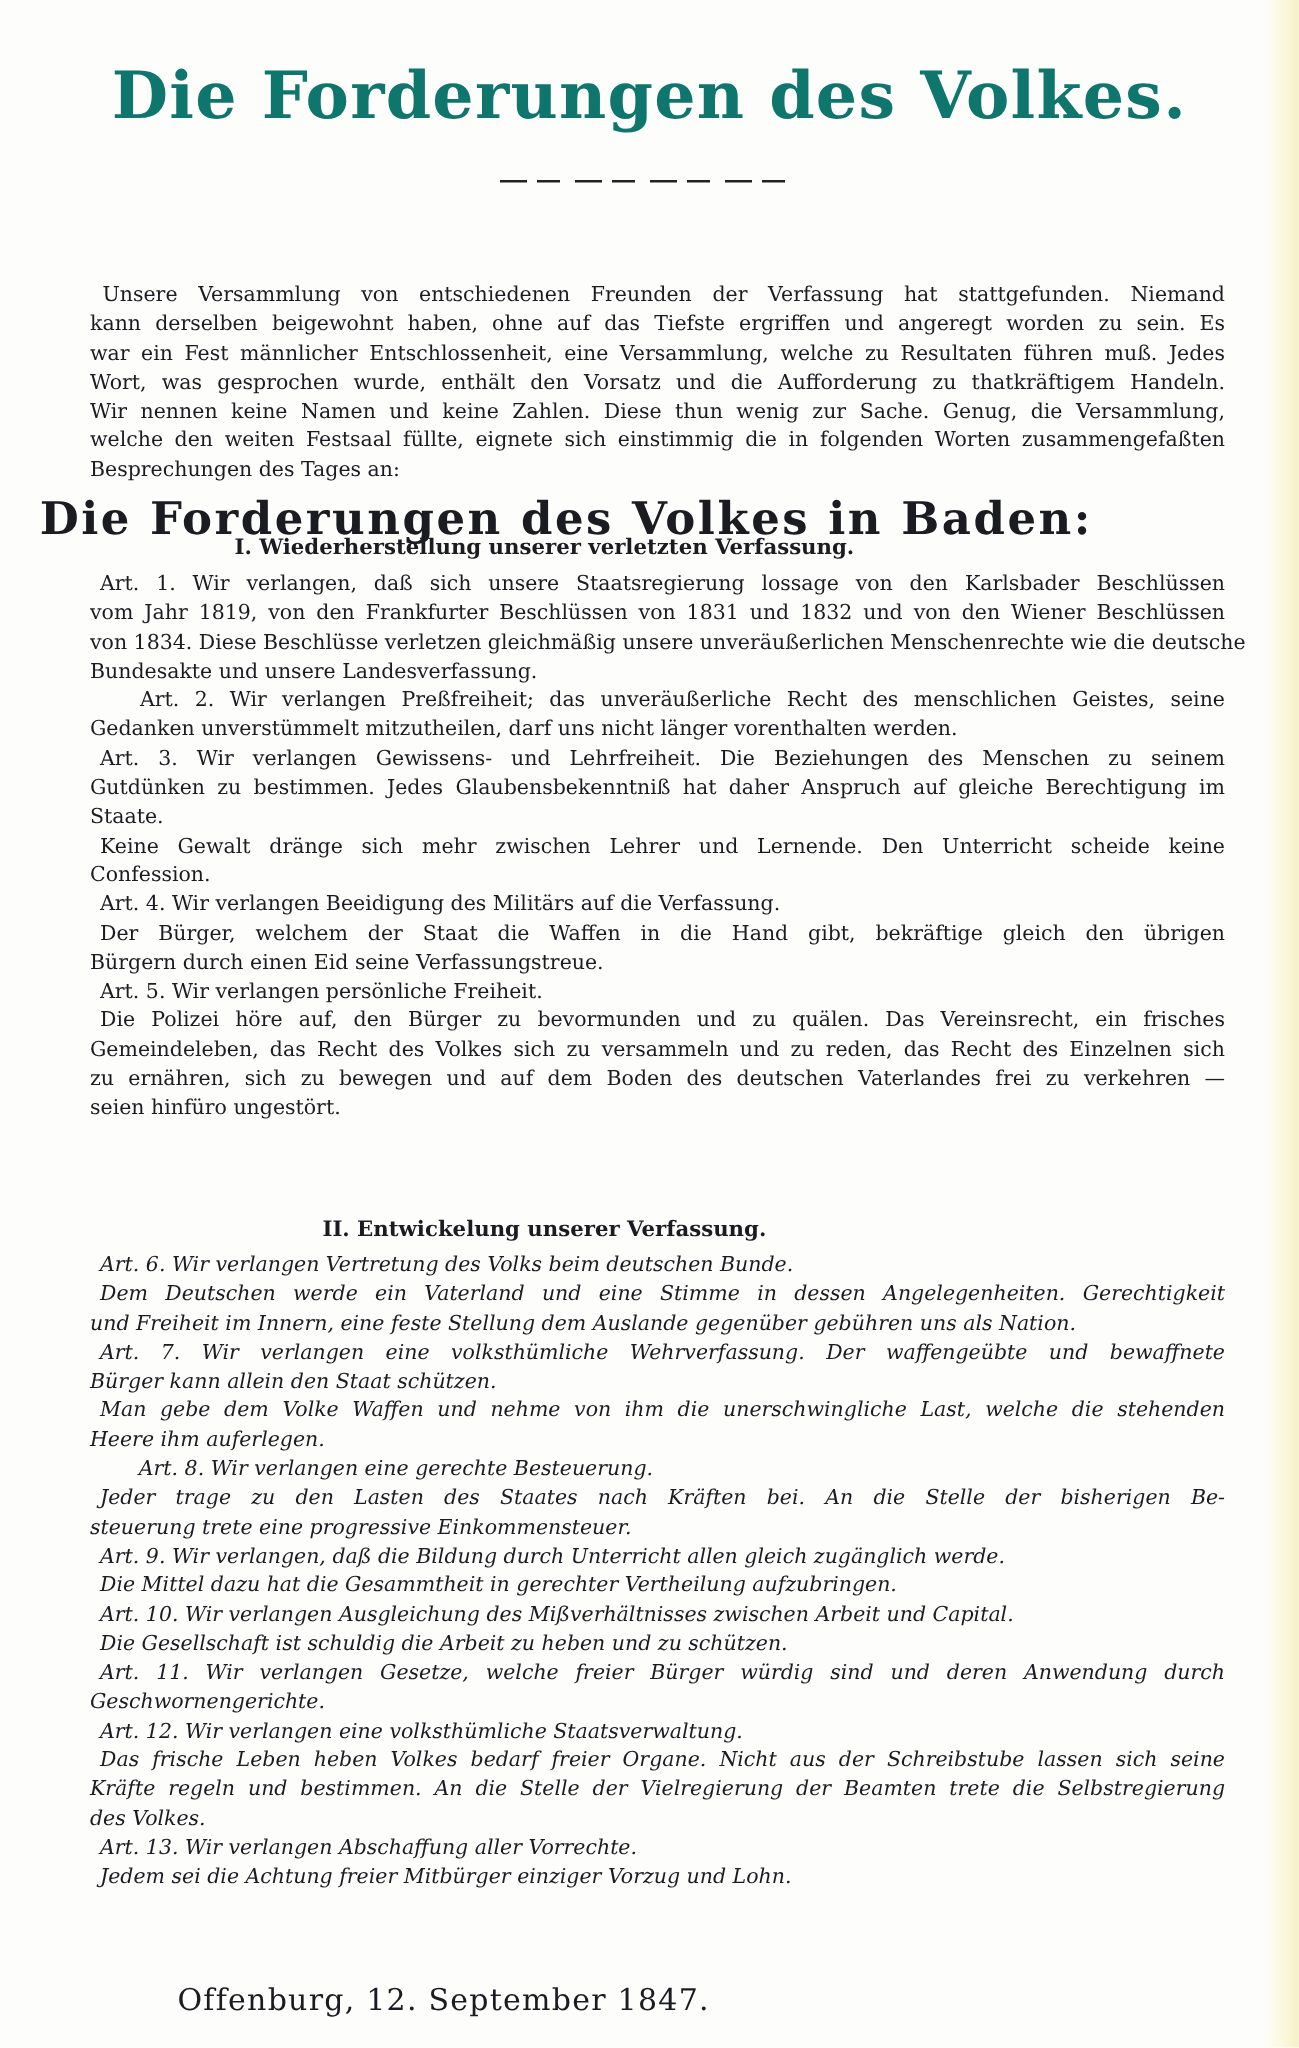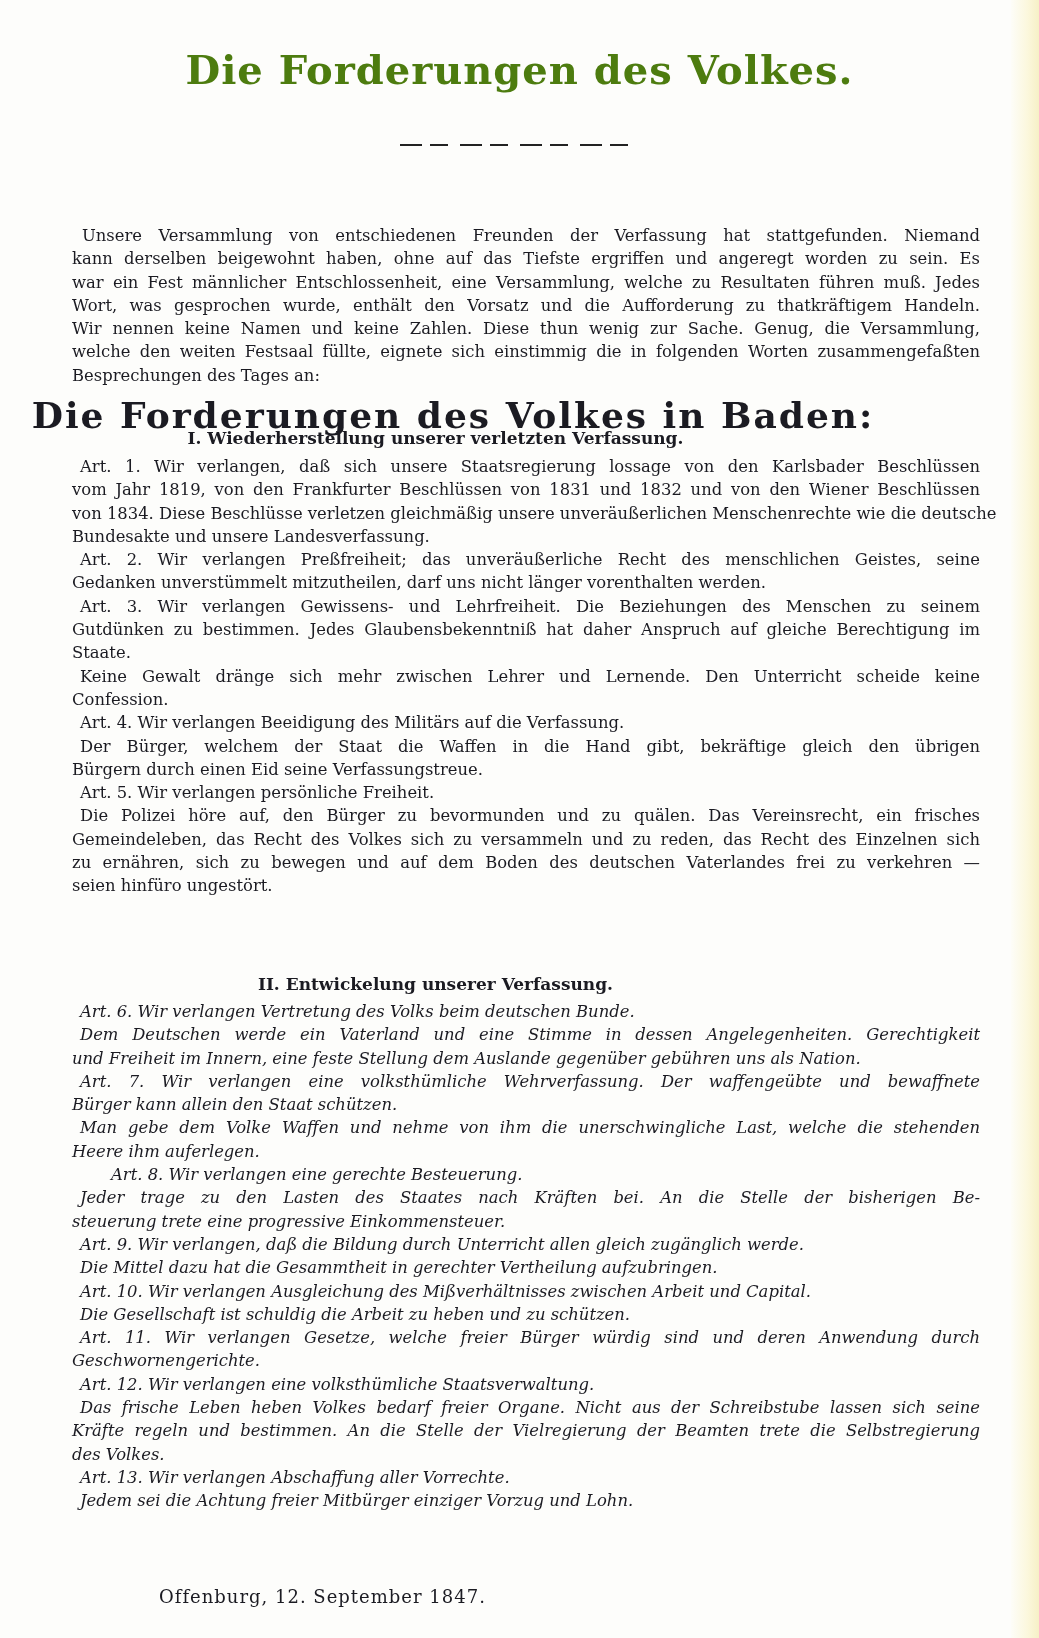--- a/index.html
+++ b/index.html
@@ -14,40 +14,40 @@
     position: absolute; top: 0; right: 0; width: 28px; height: 1638px;
     background: linear-gradient(to right, #fdfdf8, #fbf7dc 60%, #f6f0c6);
   }
   .page {
     position: absolute; left: 0; top: 0; width: 1039px; height: 1638px;
   }
   .main-title {
     position: absolute; left: 0; width: 1039px; top: 46px;
     text-align: center;
     font-family: "DejaVu Serif", serif;
-    font-weight: bold; font-size: 40px; letter-spacing: 1px;
-    color: #4d7c0f;
+    font-weight: bold; font-size: 52px; letter-spacing: 1px;
+    color: #0f766e;
   }
   .rule {
     position: absolute; top: 144px; left: 400px; width: 240px; height: 2px;
     background: repeating-linear-gradient(to right, #222 0 22px, transparent 22px 30px, #222 30px 48px, transparent 48px 60px);
   }
   .subtitle {
     position: absolute; left: 0; width: 906px; top: 394px;
     text-align: center; font-weight: bold; font-size: 36px; letter-spacing: 2px;
   }
   .section-head {
     position: absolute; left: 0; width: 871px;
     text-align: center; font-weight: bold; font-size: 17px;
   }
   .block { position: absolute; left: 72px; width: 908px; font-size: 16.4px; line-height: 23.3px; }
   .row { display: block; white-space: nowrap; height: 23.3px; text-align: justify; text-align-last: justify; }
   .row.l { text-align-last: left; }
   .signature {
-    position: absolute; left: 159px; top: 1586px; font-size: 18px; letter-spacing: 1px;
+    position: absolute; left: 142px; top: 1586px; font-size: 24px; letter-spacing: 1px;
   }
 </style>
 </head>
 <body>
 
 <div class="edge-tint"></div>
 
 <div class="page">
 
   <div class="main-title">Die Forderungen des Volkes.</div>
@@ -65,21 +65,21 @@
 
   <div class="subtitle">Die Forderungen des Volkes in Baden:</div>
 
   <div class="section-head" style="top:428px;">I. Wiederherstellung unserer verletzten Verfassung.</div>
 
   <div class="block" style="top:455px;">
     <span class="row" style="padding-left:8px;">Art. 1.  Wir verlangen, daß sich unsere Staatsregierung lossage von den Karlsbader Beschlüssen</span>
     <span class="row">vom Jahr 1819, von den Frankfurter Beschlüssen von 1831 und 1832 und von den Wiener Beschlüssen</span>
     <span class="row">von 1834. Diese Beschlüsse verletzen gleichmäßig unsere unveräußerlichen Menschenrechte wie die deutsche</span>
     <span class="row l">Bundesakte und unsere Landesverfassung.</span>
-    <span class="row" style="padding-left:8px;">Art. 2.  Wir verlangen Preßfreiheit; das unveräußerliche Recht des menschlichen Geistes, seine</span>
+    <span class="row" style="padding-left:8px;margin-left:32px;">Art. 2.  Wir verlangen Preßfreiheit; das unveräußerliche Recht des menschlichen Geistes, seine</span>
     <span class="row l">Gedanken unverstümmelt mitzutheilen, darf uns nicht länger vorenthalten werden.</span>
     <span class="row" style="padding-left:8px;">Art. 3.  Wir verlangen Gewissens- und Lehrfreiheit. Die Beziehungen des Menschen zu seinem</span>
     <span class="row">Gutdünken zu bestimmen. Jedes Glaubensbekenntniß hat daher Anspruch auf gleiche Berechtigung im</span>
     <span class="row l">Staate.</span>
     <span class="row" style="padding-left:8px;">Keine Gewalt dränge sich mehr zwischen Lehrer und Lernende. Den Unterricht scheide keine</span>
     <span class="row l">Confession.</span>
     <span class="row l" style="padding-left:8px;">Art. 4.  Wir verlangen Beeidigung des Militärs auf die Verfassung.</span>
     <span class="row" style="padding-left:8px;">Der Bürger, welchem der Staat die Waffen in die Hand gibt, bekräftige gleich den übrigen</span>
     <span class="row l">Bürgern durch einen Eid seine Verfassungstreue.</span>
     <span class="row l" style="padding-left:8px;">Art. 5.  Wir verlangen persönliche Freiheit.</span>

